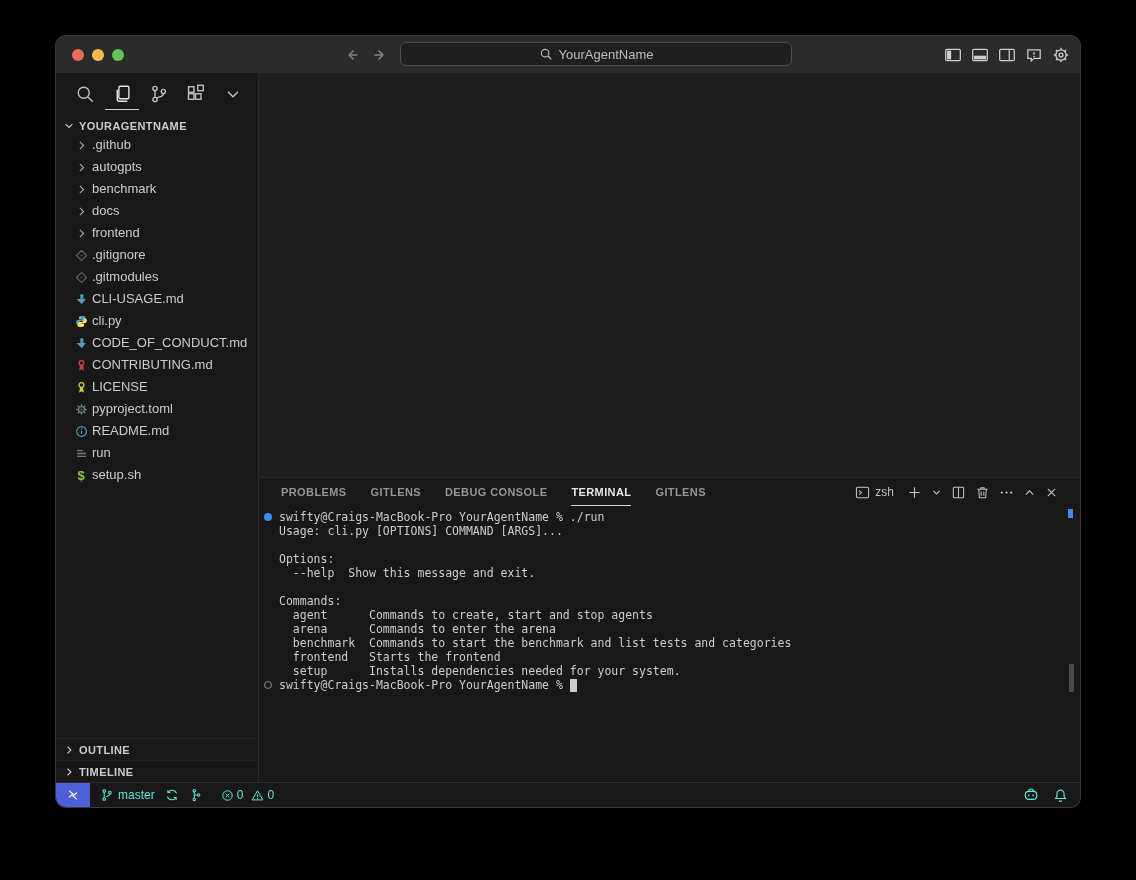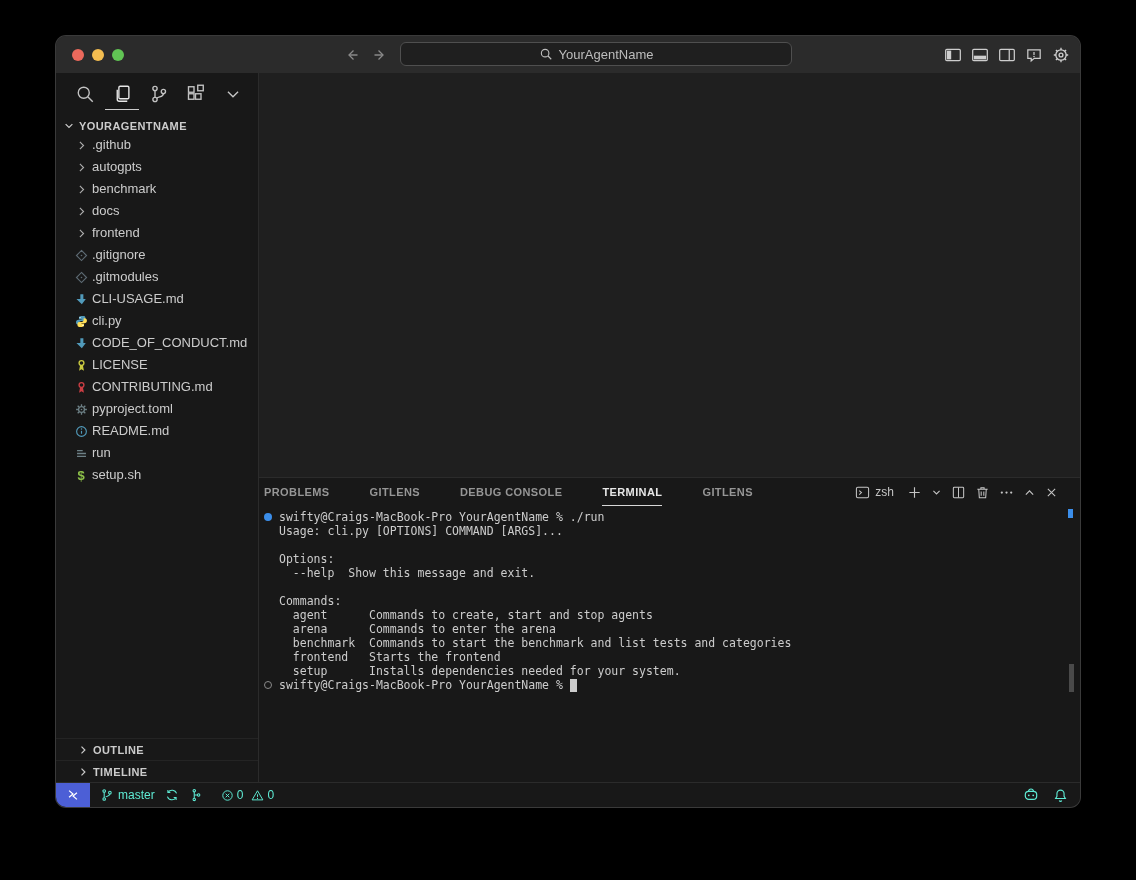--- a/index.html
+++ b/index.html
@@ -26,28 +26,28 @@
   .act{position:relative;width:22px;height:28px;display:flex;align-items:center;justify-content:center;}
   .act.active{color:#e7e7e7;}
   .act.active::after{content:"";position:absolute;left:-6px;right:-6px;bottom:-2px;height:1px;background:#cccccc;}
   .sectionhdr{height:22px;display:flex;align-items:center;gap:4px;padding-left:7px;color:#cccccc;
               font-size:11px;font-weight:bold;letter-spacing:.4px;flex:0 0 auto;}
   .tree{flex:0 0 auto;}
   .tree-row{height:22px;display:flex;align-items:flex-start;padding-left:18px;gap:4px;color:#cccccc;font-size:13px;cursor:default;}
   .tree-row .tw{width:14px;height:16px;display:flex;align-items:center;justify-content:center;flex:0 0 auto;}
   .sb-spacer{flex:1 1 auto;}
   .sb-bottom{flex:0 0 auto;}
-  .sb-sec{height:21px;display:flex;align-items:center;gap:4px;padding-left:21px;color:#cccccc;
+  .sb-sec{height:21px;display:flex;align-items:center;gap:4px;padding-left:7px;color:#cccccc;
           font-size:11px;font-weight:bold;letter-spacing:.4px;border-top:1px solid #242424;}
   
   .main{flex:1 1 auto;display:flex;flex-direction:column;min-width:0;}
   .editor{flex:1 1 auto;background:#1f1f1f;}
   .panel{height:305px;flex:0 0 auto;background:#181818;border-top:1px solid #2b2b2b;display:flex;flex-direction:column;box-sizing:border-box;}
   .panelhdr{height:28px;flex:0 0 auto;display:flex;align-items:stretch;}
-  .ptabs{display:flex;gap:40px;margin-left:5px;}
+  .ptabs{display:flex;gap:24px;margin-left:22px;}
   .ptab{display:flex;align-items:center;font-size:11px;font-weight:bold;letter-spacing:.4px;color:#969696;
         border-bottom:1px solid transparent;box-sizing:border-box;cursor:default;}
   .ptab.active{color:#e7e7e7;border-bottom-color:#d7d7d7;}
   .ptools{margin-left:auto;display:flex;align-items:center;gap:9px;padding-right:22px;color:#c5c5c5;}
   .zshgrp{display:flex;align-items:center;gap:5px;font-size:12px;color:#c5c5c5;margin-right:4px;}
   
   .term{flex:1 1 auto;position:relative;padding-top:4px;font-family:"DejaVu Sans Mono",monospace;
         font-size:11.5px;line-height:14px;color:#cccccc;overflow:hidden;}
   .tline{position:relative;padding-left:20px;min-height:14px;white-space:pre;}
   .tmark{position:absolute;left:5px;top:3px;width:8px;height:8px;border-radius:50%;}
@@ -267,34 +267,34 @@
             <span class="tw">
                 <svg class="ic" width="13" height="13" viewBox="0 0 16 16">
                   <path fill="#519aba" d="M6 1.5h4V8h3.2L8 14.8.8 8H6z" transform="translate(1 0) scale(0.93)"></path>
                 </svg>
               </span>
             <span>CODE_OF_CONDUCT.md</span>
           </div>
           <div class="tree-row">
             <span class="tw">
                 <svg class="ic" width="13" height="13" viewBox="0 0 16 16">
+                  <circle cx="8" cy="5" r="3" fill="none" stroke="#cc3e44" stroke-width="1.6"></circle>
+                  <path fill="#cc3e44" d="M6.3 7.6 5 14.5l3-1.9 3 1.9-1.3-6.9-1.7.7z"></path>
+                </svg>
+              </span>
+            <span>CONTRIBUTING.md</span>
+          </div>
+          <div class="tree-row">
+            <span class="tw">
+                <svg class="ic" width="13" height="13" viewBox="0 0 16 16">
                   <circle cx="8" cy="5" r="3" fill="none" stroke="#cbcb41" stroke-width="1.6"></circle>
                   <path fill="#cbcb41" d="M6.3 7.6 5 14.5l3-1.9 3 1.9-1.3-6.9-1.7.7z"></path>
                 </svg>
               </span>
             <span>LICENSE</span>
-          </div>
-          <div class="tree-row">
-            <span class="tw">
-                <svg class="ic" width="13" height="13" viewBox="0 0 16 16">
-                  <circle cx="8" cy="5" r="3" fill="none" stroke="#cc3e44" stroke-width="1.6"></circle>
-                  <path fill="#cc3e44" d="M6.3 7.6 5 14.5l3-1.9 3 1.9-1.3-6.9-1.7.7z"></path>
-                </svg>
-              </span>
-            <span>CONTRIBUTING.md</span>
           </div>
           <div class="tree-row">
             <span class="tw">
                 <svg class="ic" width="13" height="13" viewBox="0 0 16 16" fill="none" stroke="#6d8086" stroke-width="1.6">
                   <circle cx="8" cy="8" r="3.6"></circle>
                   <circle cx="8" cy="8" r="1" fill="#6d8086" stroke="none"></circle>
                   <path d="M8 1.4v2.2M8 12.4v2.2M1.4 8h2.2M12.4 8h2.2M3.3 3.3l1.6 1.6M11.1 11.1l1.6 1.6M12.7 3.3l-1.6 1.6M4.9 11.1l-1.6 1.6"></path>
                 </svg>
               </span>
             <span>pyproject.toml</span>

